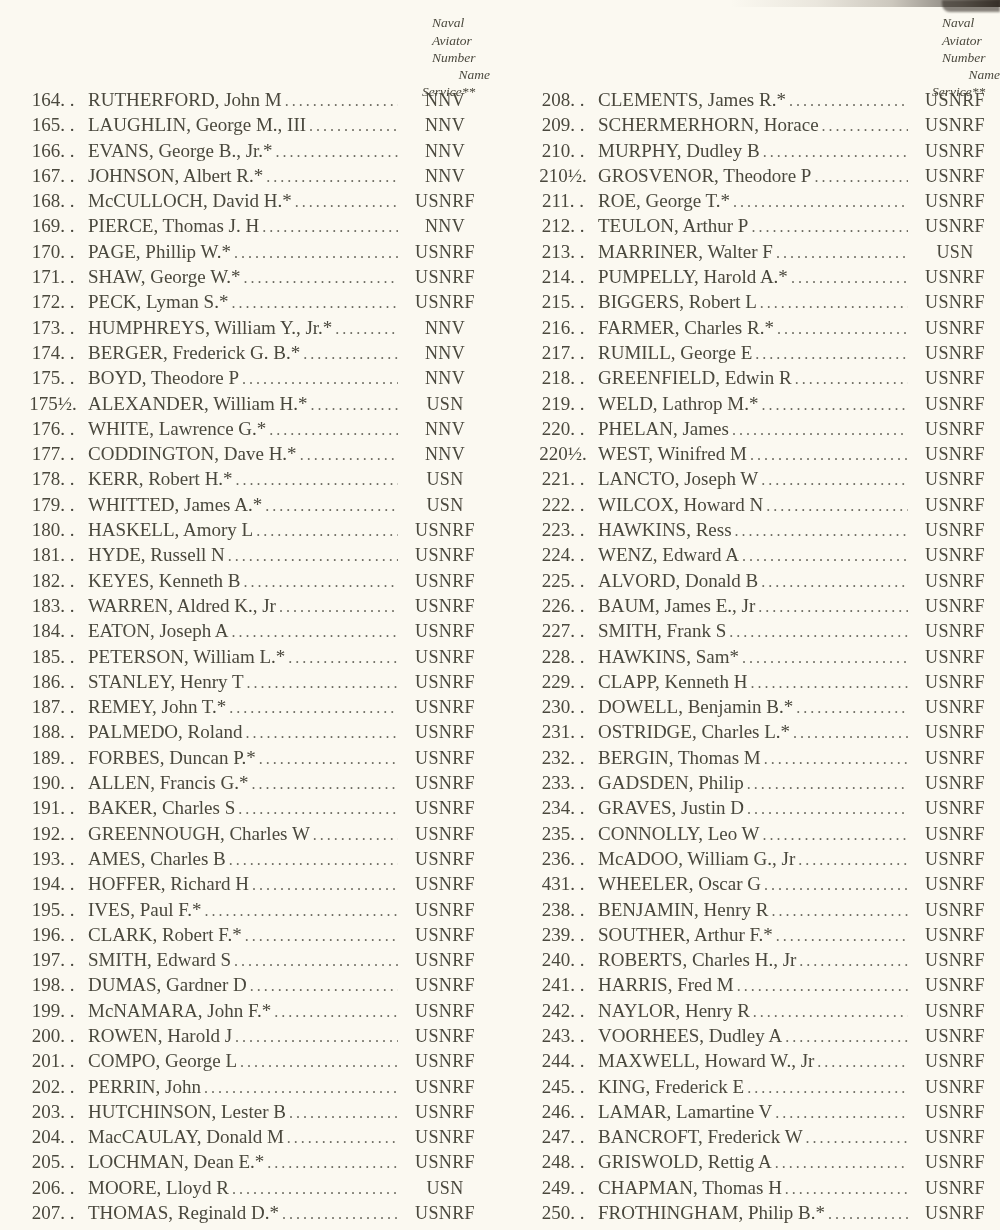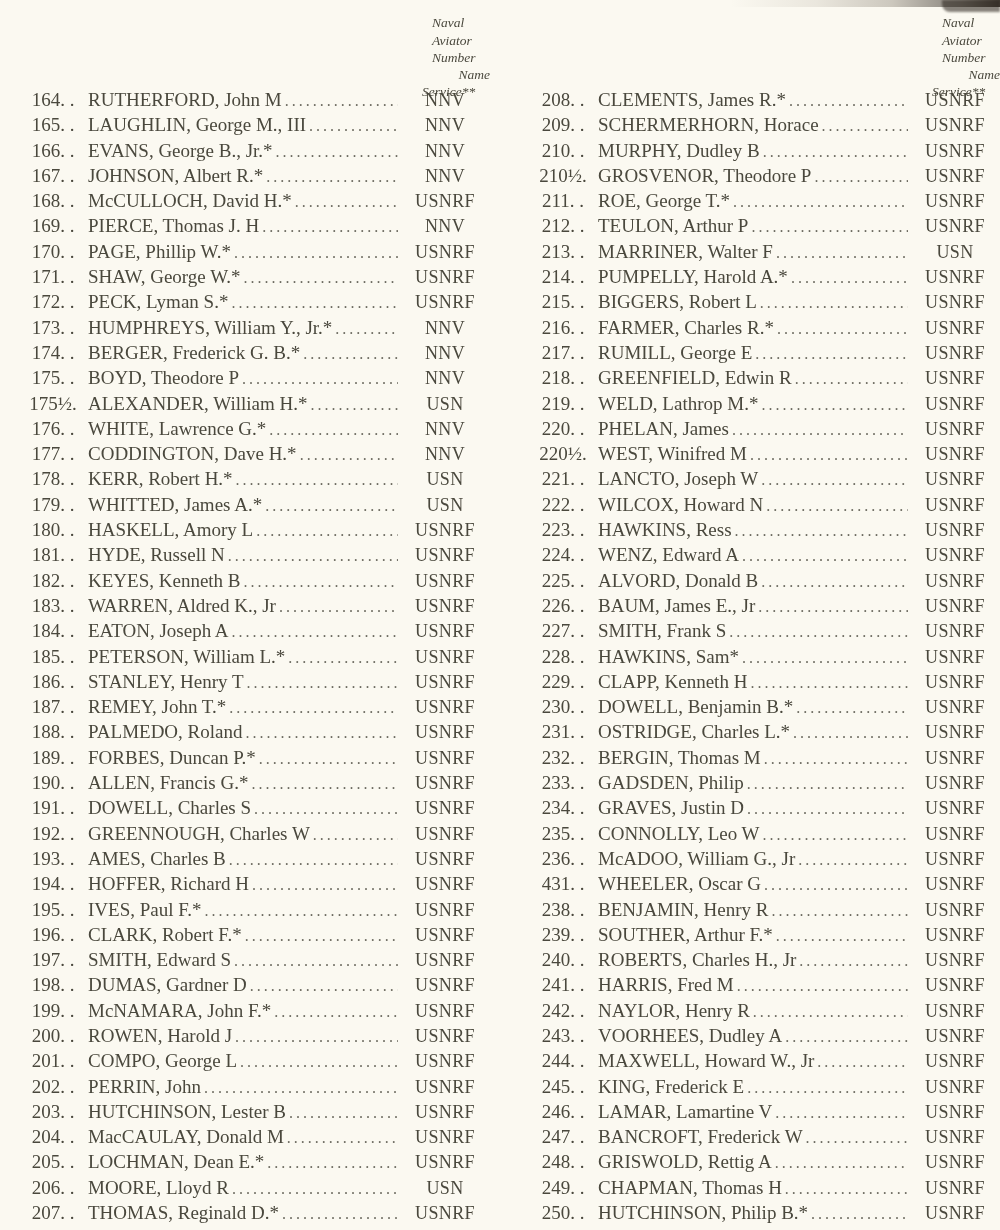--- a/index.html
+++ b/index.html
@@ -235,21 +235,21 @@
             <span class="cell-service">USNRF</span>
           </div>
           <div class="row">
             <span class="cell-num">190. .</span>
             <span class="cell-name">ALLEN, Francis G.*</span>
             <span class="leader"></span>
             <span class="cell-service">USNRF</span>
           </div>
           <div class="row">
             <span class="cell-num">191. .</span>
-            <span class="cell-name">DOWELL, Charles S</span>
+            <span class="cell-name">BAKER, Charles S</span>
             <span class="leader"></span>
             <span class="cell-service">USNRF</span>
           </div>
           <div class="row">
             <span class="cell-num">192. .</span>
             <span class="cell-name">GREENNOUGH, Charles W</span>
             <span class="leader"></span>
             <span class="cell-service">USNRF</span>
           </div>
           <div class="row">
@@ -613,21 +613,21 @@
             <span class="cell-service">USNRF</span>
           </div>
           <div class="row">
             <span class="cell-num">249. .</span>
             <span class="cell-name">CHAPMAN, Thomas H</span>
             <span class="leader"></span>
             <span class="cell-service">USNRF</span>
           </div>
           <div class="row">
             <span class="cell-num">250. .</span>
-            <span class="cell-name">HUTCHINSON, Philip B.*</span>
+            <span class="cell-name">FROTHINGHAM, Philip B.*</span>
             <span class="leader"></span>
             <span class="cell-service">USNRF</span>
           </div>
         </div>
     </section>
 
   </div>
 </div>
 
 </body></html>

